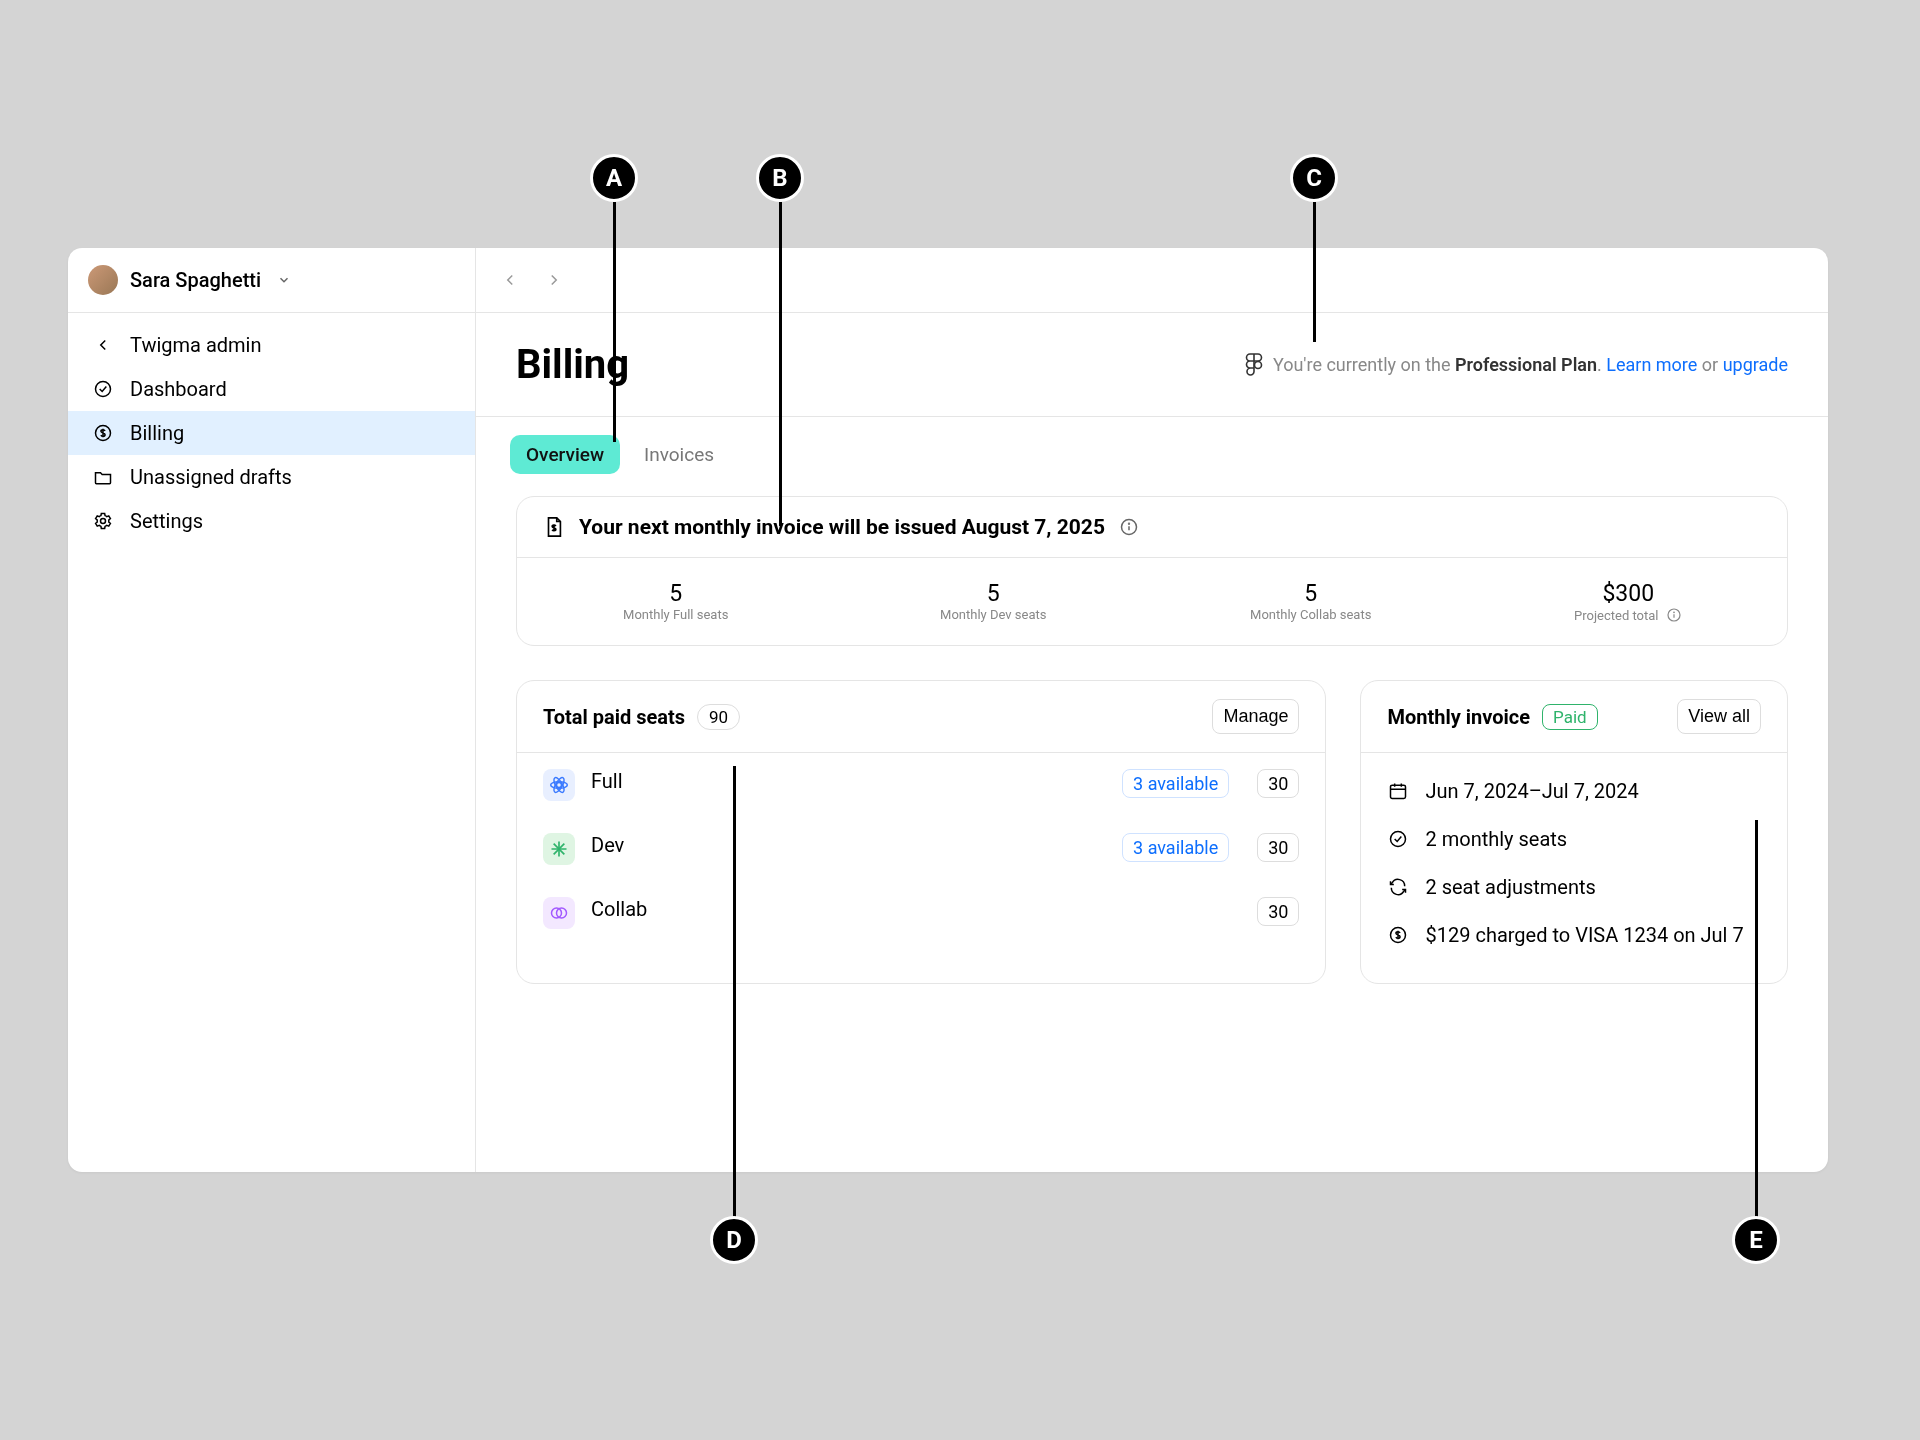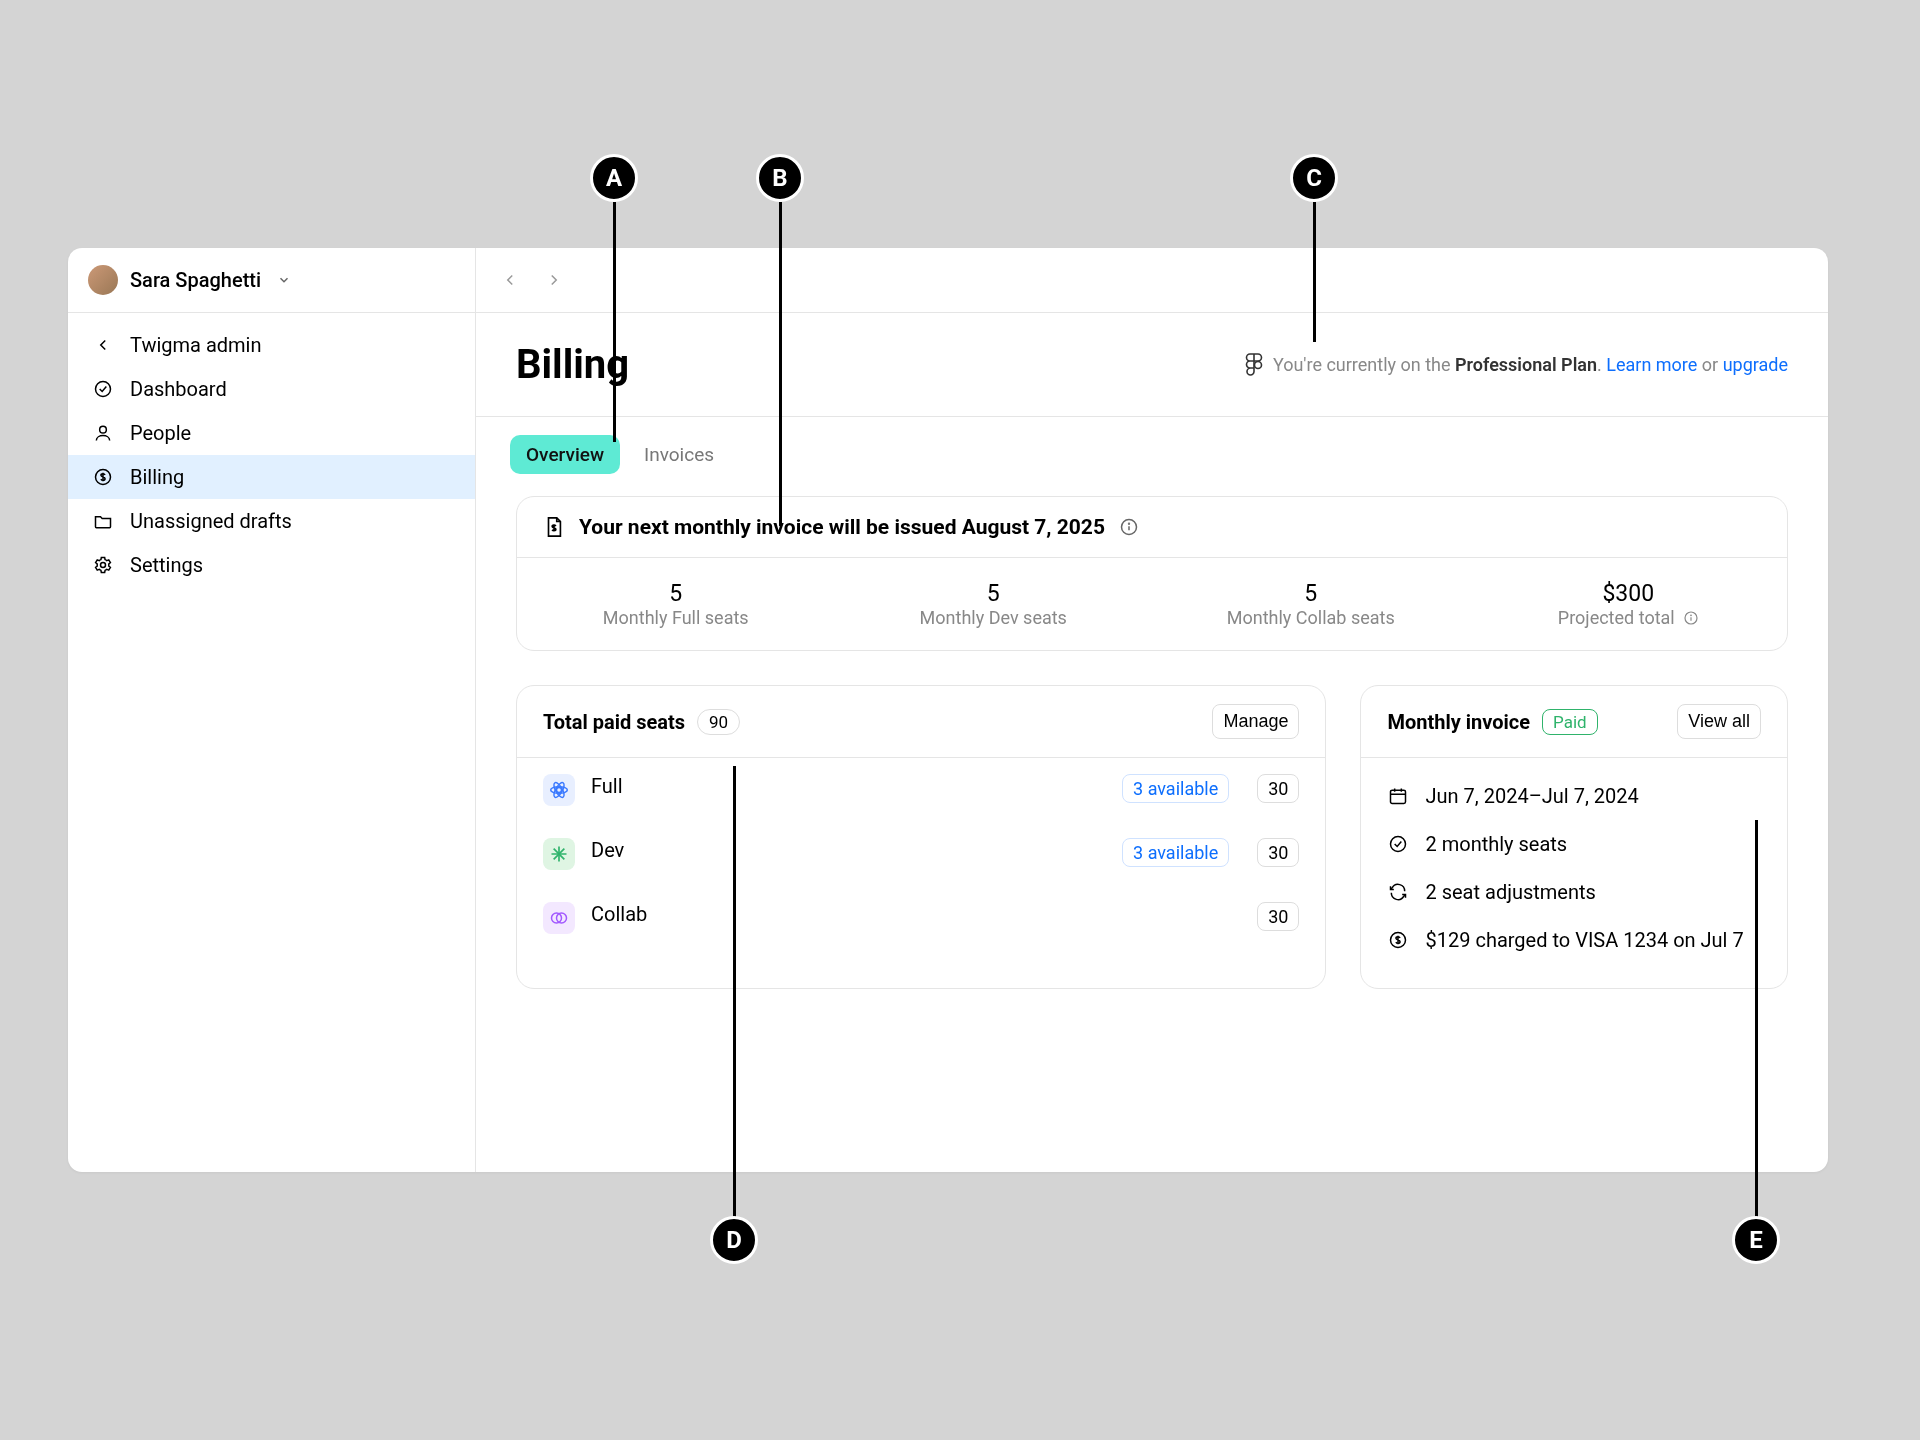--- a/index.html
+++ b/index.html
@@ -97,21 +97,21 @@
   background:#fff;
 }
 .invoice-banner .banner-head {
   display:flex; align-items:center; gap:14px; padding: 18px 26px;
   border-bottom: 1px solid #e5e5e5;
 }
 .banner-head-text { font-weight:700; font-size:21px; }
 .banner-stats { display:flex; }
 .stat { flex:1; text-align:center; padding: 22px 0; }
 .stat-val { font-size:23px; font-weight:400; }
-.stat-lbl { font-size:18px; color:#888; display:flex; justify-content:center; align-items:center; gap:8px; }
+.stat-lbl { font-size:13px; color:#888; display:flex; justify-content:center; align-items:center; gap:8px; }
 .row2 { display:flex; gap:34px; margin-top:34px; }
 .seats-card { flex: 1.9; }
 .card-head { display:flex; align-items:center; padding: 18px 26px; border-bottom:1px solid #e5e5e5; gap:12px; }
 .card-title { font-weight:700; font-size:20px; }
 .count-badge { border:1px solid #ddd; border-radius:999px; padding: 2px 11px; font-size:17px; }
 .manage-btn, .viewall-btn {
   margin-left:auto; border:1px solid #ddd; border-radius:8px; padding:6px 10px; font-size:18px;
   cursor:pointer; background:#fff;
 }
 .seat-row { display:flex; align-items:flex-start; padding:16px 26px; gap:16px; }
@@ -158,29 +158,20 @@
         <span>Twigma admin</span>
       </div>
       <div class="nav-item">
         <span class="nav-icon">
           <svg width="20" height="20" viewBox="0 0 24 24" fill="none" stroke="currentColor" stroke-width="1.8">
               <circle cx="12" cy="12" r="9"></circle>
               <polyline points="8 12 11 15 16 9"></polyline>
             </svg>
         </span>
         <span>Dashboard</span>
-      </div>
-      <div class="nav-item">
-        <span class="nav-icon">
-          <svg width="20" height="20" viewBox="0 0 24 24" fill="none" stroke="currentColor" stroke-width="1.8">
-              <circle cx="12" cy="8" r="4"></circle>
-              <path d="M4 21c0-4 4-6 8-6s8 2 8 6"></path>
-            </svg>
-        </span>
-        <span>People</span>
       </div>
       <div class="nav-item active">
         <span class="nav-icon">
           <svg width="20" height="20" viewBox="0 0 24 24" fill="none" stroke="currentColor" stroke-width="1.8">
               <circle cx="12" cy="12" r="9"></circle>
               <path d="M12 7v10M14.5 9.5c-.5-1-1.5-1.5-2.5-1.5-1.4 0-2.5.9-2.5 2s1 1.5 2.5 2 2.5 1 2.5 2-1.1 2-2.5 2c-1 0-2-.5-2.5-1.5"></path>
             </svg>
         </span>
         <span>Billing</span>
       </div>

